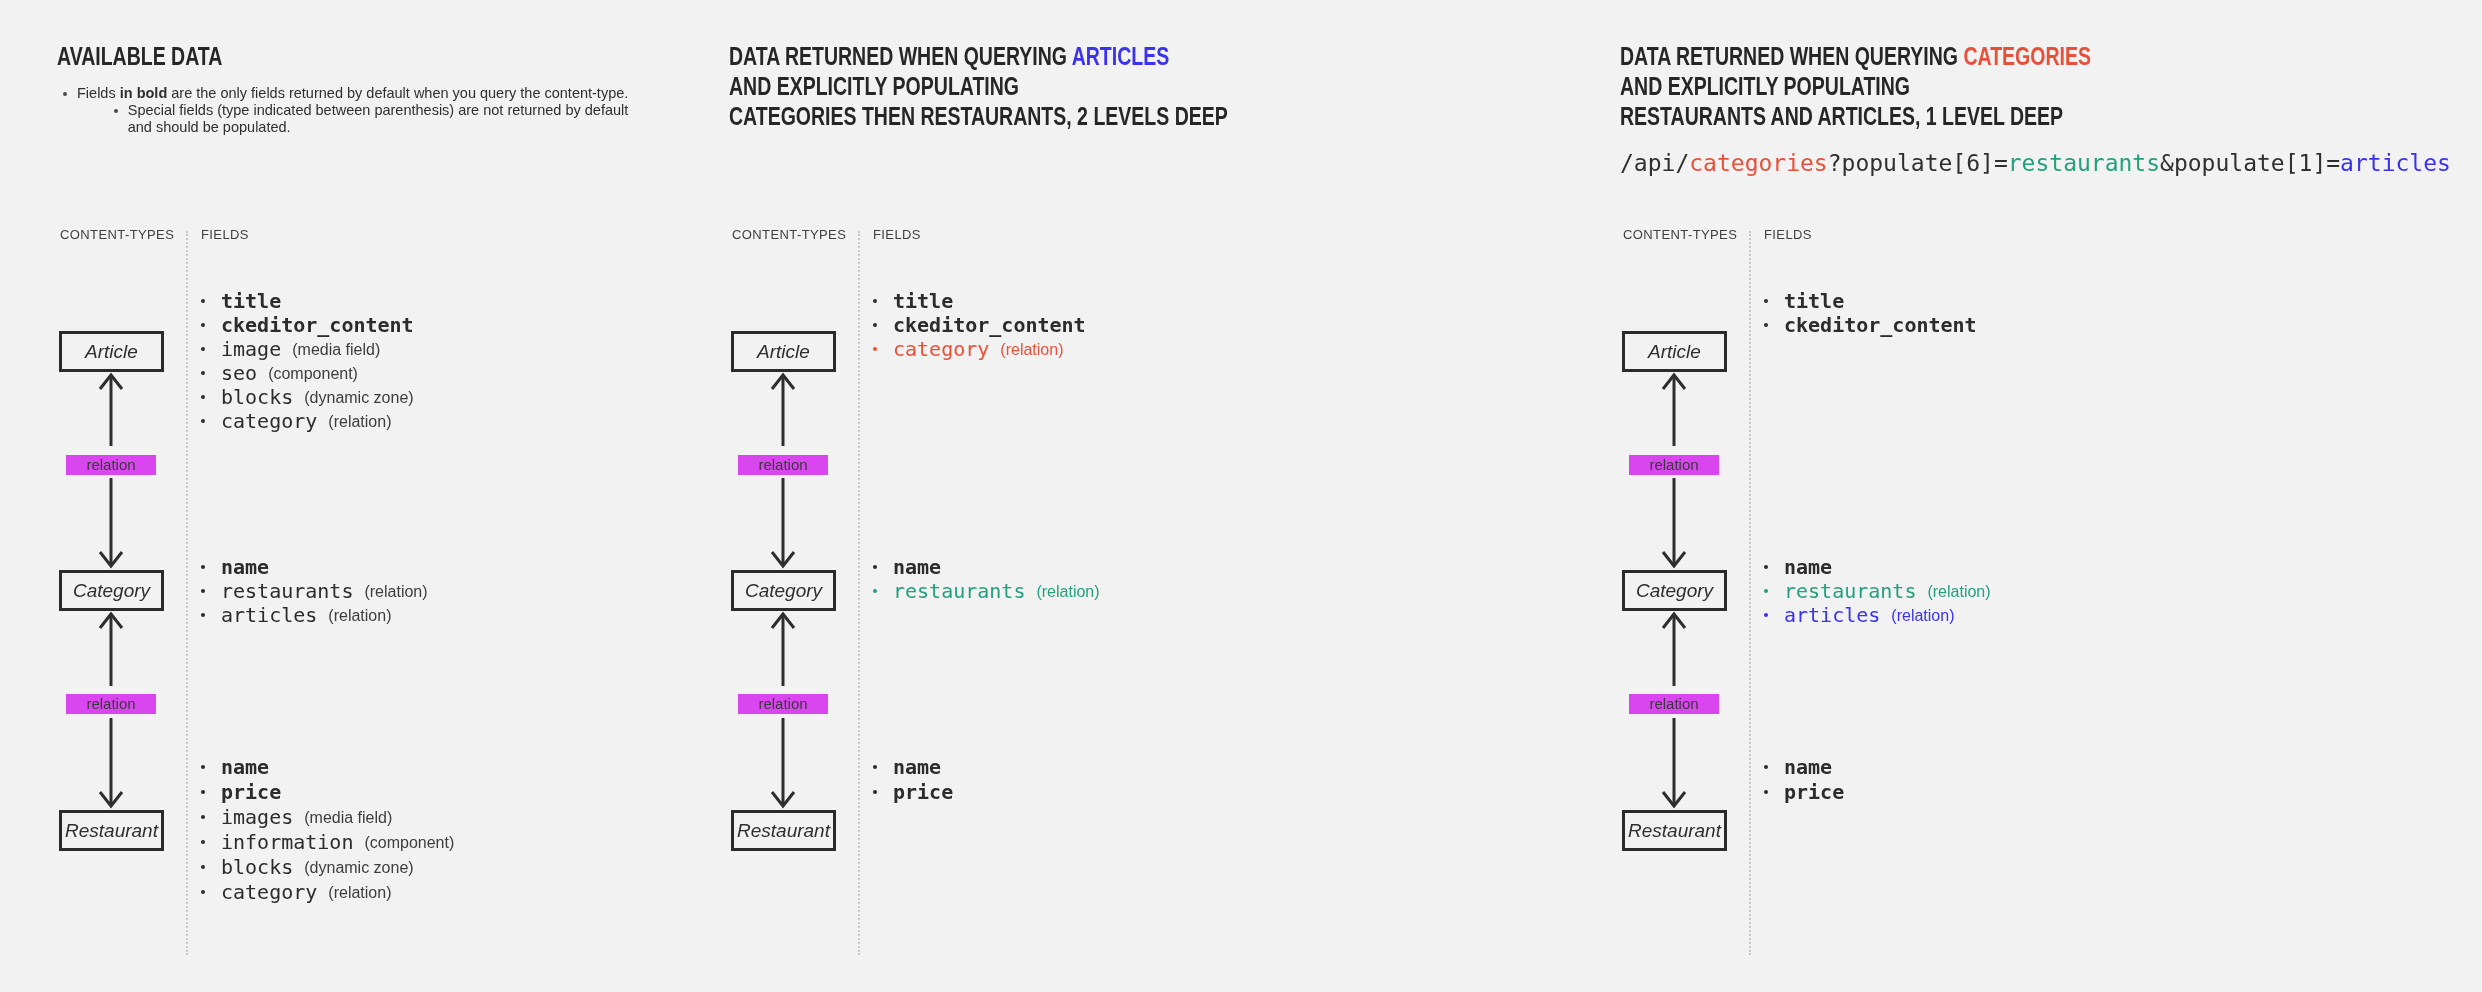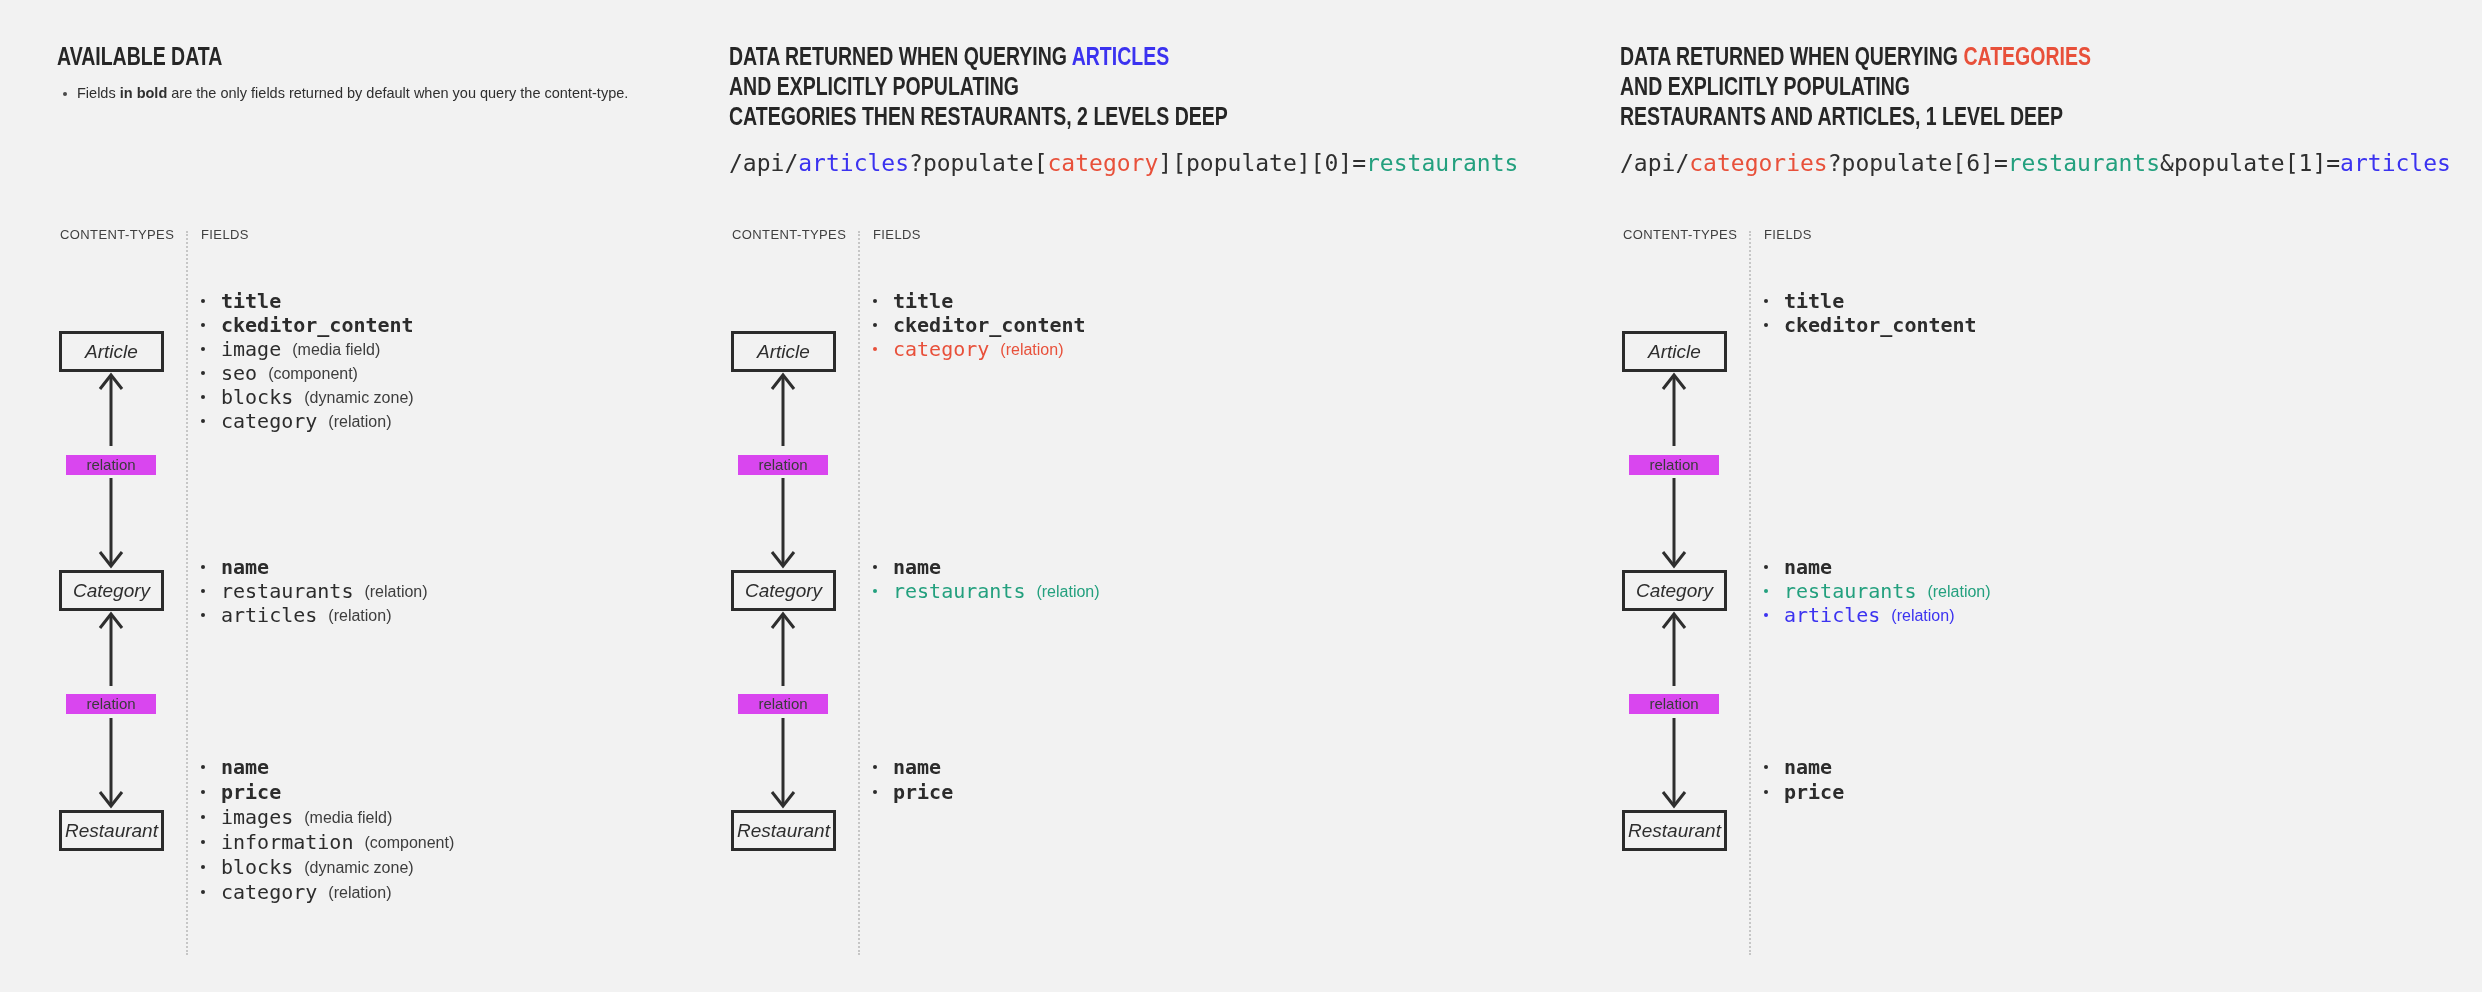--- a/index.html
+++ b/index.html
@@ -69,20 +69,27 @@
   <div class="panel p1">
     <div class="ptitle">
       <span>AVAILABLE DATA</span>
     </div>
 
     <div class="notes">
       <div class="note">
         <span class="ndot"></span>
         <span><span>Fields </span><b>in bold</b><span> are the only fields returned by default when you query the content-type.</span></span>
       </div>
+      <div class="note">
+        <span class="ndot"></span>
+        <span>
+            <span style="display:block">Special fields (type indicated between parenthesis) are not returned by default</span>
+            <span style="display:block">and should be populated.</span>
+          </span>
+      </div>
     </div>
 
     <div class="collabel cl-ct">CONTENT-TYPES</div>
     <div class="collabel cl-f">FIELDS</div>
     <div class="vdots"></div>
 
     <div class="ctbox b-article">
         <span>Article</span>
       </div>
     <div class="ctbox b-category">
@@ -185,21 +192,20 @@
     </div>
   </div>
 
   <div class="panel p2">
     <div class="ptitle">
       <div><span>DATA RETURNED WHEN QUERYING </span><span class="c-blue">ARTICLES</span></div>
       <div>AND EXPLICITLY POPULATING</div>
       <div>CATEGORIES THEN RESTAURANTS, 2 LEVELS DEEP</div>
     </div>
 
-    <div class="code"><span class="ck-d">/api/</span><span class="c-blue">articles</span><span class="ck-d">?populate[</span><span class="c-red">category</span><span class="ck-d">][populate][0]=</span><span class="c-green">restaurants</span></div>
 
     <div class="collabel cl-ct">CONTENT-TYPES</div>
     <div class="collabel cl-f">FIELDS</div>
     <div class="vdots"></div>
 
     <div class="ctbox b-article c-blue">
         <span>Article</span>
       </div>
     <div class="ctbox b-category c-red">
         <span>Category</span>

